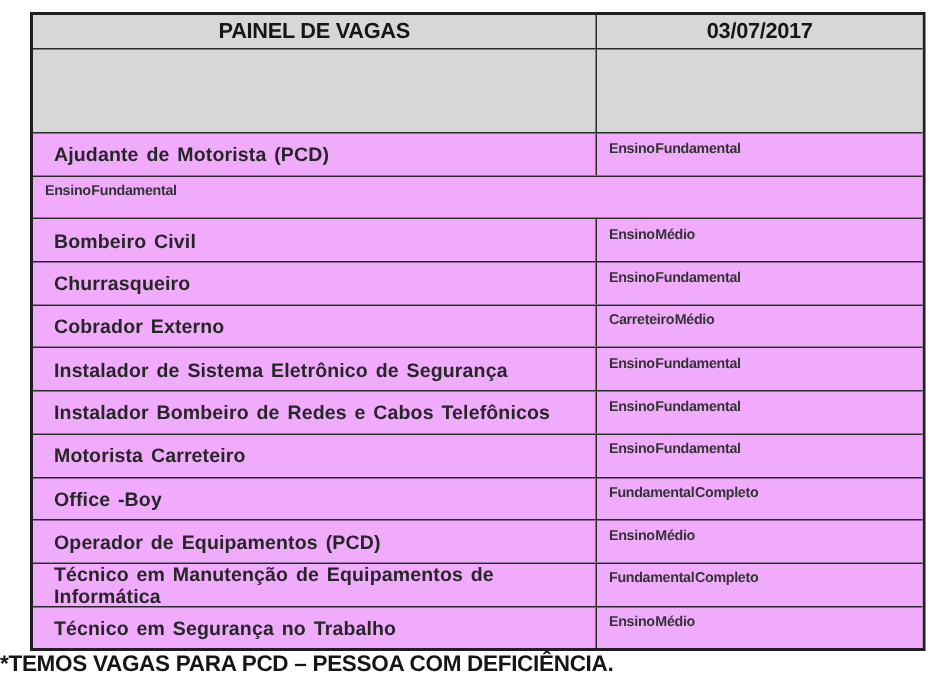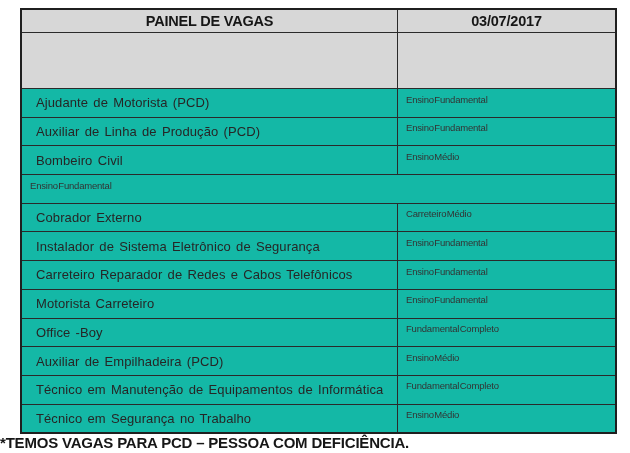--- a/index.html
+++ b/index.html
@@ -42,21 +42,21 @@
     justify-content: center;
     align-items: center;
     font-weight: bold;
     font-size: 14.5px;
     letter-spacing: -0.2px;
     color: #161616;
   }
 
   .empty-row { height: 56px; background: #d7d7d7; }
 
-  .data-row { height: 28.7px; background: #14b8a6; }
+  .data-row { height: 28.7px; background: #f0abfc; font-weight: bold; }
   .data-row .cell-left {
     padding-left: 14px;
     font-size: 13px;
     color: #262626;
     letter-spacing: 0.1px;
     word-spacing: 1.5px;
   }
   .data-row .cell-right {
     padding-left: 8px;
     padding-top: 4.5px;
@@ -94,60 +94,60 @@
       <div class="cell-left"></div>
       <div class="cell-right"></div>
     </div>
 
     <div class="row data-row">
       <div class="cell-left">Ajudante de Motorista (PCD)</div>
       <div class="cell-right">Ensino Fundamental</div>
     </div>
 
     <div class="row data-row">
-      <div class="cell-left">Auxiliar de Linha de Produção (PCD)</div>
       <div class="cell-right">Ensino Fundamental</div>
     </div>
 
     <div class="row data-row">
       <div class="cell-left">Bombeiro Civil</div>
       <div class="cell-right">Ensino Médio</div>
     </div>
 
     <div class="row data-row">
+      <div class="cell-left">Churrasqueiro</div>
       <div class="cell-right">Ensino Fundamental</div>
     </div>
 
     <div class="row data-row">
       <div class="cell-left">Cobrador Externo</div>
       <div class="cell-right">Carreteiro Médio</div>
     </div>
 
     <div class="row data-row">
       <div class="cell-left">Instalador de Sistema Eletrônico de Segurança</div>
       <div class="cell-right">Ensino Fundamental</div>
     </div>
 
     <div class="row data-row">
-      <div class="cell-left">Carreteiro Reparador de Redes e Cabos Telefônicos</div>
+      <div class="cell-left">Instalador Bombeiro de Redes e Cabos Telefônicos</div>
       <div class="cell-right">Ensino Fundamental</div>
     </div>
 
     <div class="row data-row">
       <div class="cell-left">Motorista Carreteiro</div>
       <div class="cell-right">Ensino Fundamental</div>
     </div>
 
     <div class="row data-row">
       <div class="cell-left">Office -Boy</div>
       <div class="cell-right">Fundamental Completo</div>
     </div>
 
     <div class="row data-row">
-      <div class="cell-left">Auxiliar de Empilhadeira (PCD)</div>
+      <div class="cell-left">Operador de Equipamentos (PCD)</div>
       <div class="cell-right">Ensino Médio</div>
     </div>
 
     <div class="row data-row">
       <div class="cell-left">Técnico em Manutenção de Equipamentos de Informática</div>
       <div class="cell-right">Fundamental Completo</div>
     </div>
 
     <div class="row data-row">
       <div class="cell-left">Técnico em Segurança no Trabalho</div>

